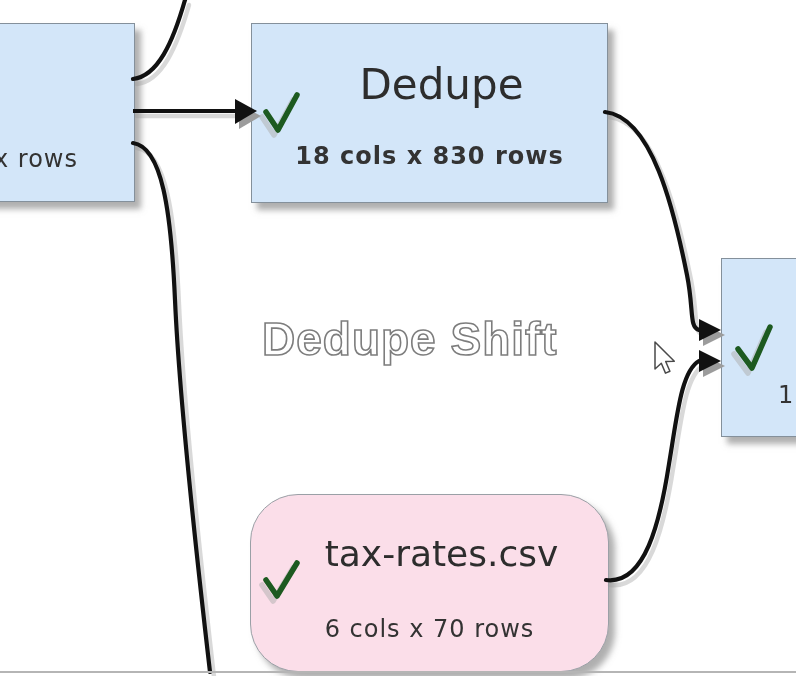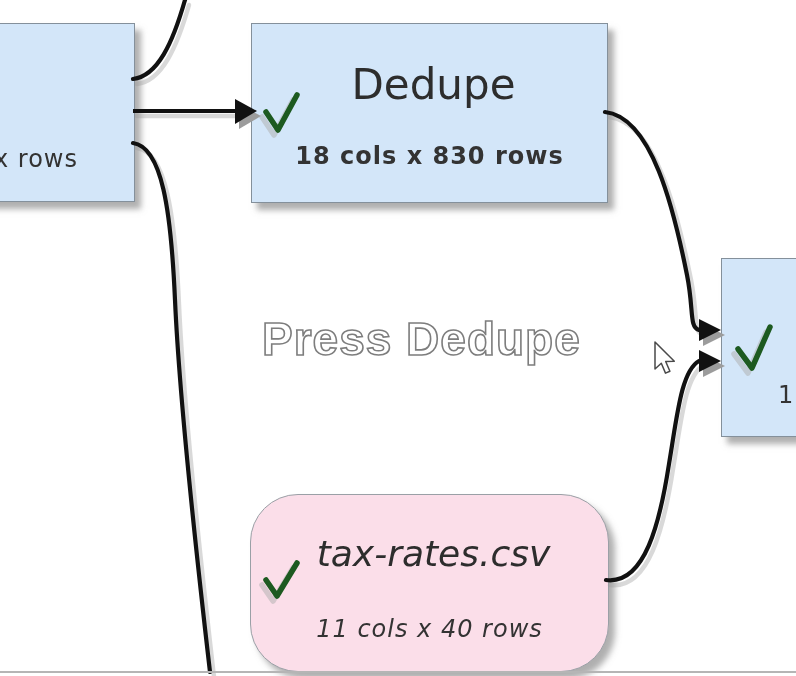--- a/index.html
+++ b/index.html
@@ -14,21 +14,21 @@
     border:1px solid #84909b;
     box-shadow:6px 7px 6px rgba(110,110,110,0.55);
     z-index:1;
   }
   .node.pink{
     background:#fbdee9;
     border:1px solid #9aa0a6;
     border-radius:48px;
   }
   .node .title{
-    position:absolute;left:4px;width:100%;text-align:center;
+    position:absolute;left:12px;width:100%;text-align:center;
     color:#2d2d2d;white-space:nowrap;
   }
   .node .stats{
     position:absolute;left:0;width:100%;text-align:center;
     color:#333333;font-size:24px;letter-spacing:1px;white-space:nowrap;
   }
   #node-left .stats{left:auto;width:auto;right:56px;top:121px;}
   #node-dedupe .title{top:36px;font-size:42px;}
   #node-dedupe .stats{top:118px;font-weight:bold;}
   #node-right .stats{left:56px;width:auto;top:122px;}
@@ -59,26 +59,26 @@
 
 <div class="node" id="node-dedupe" style="left:251px;top:23px;width:355px;height:178px;">
   <div class="title">Dedupe</div>
   <div class="stats">18 cols x 830 rows</div>
 </div>
 
 <div class="node" id="node-right" style="left:721px;top:258px;width:130px;height:177px;">
   <div class="stats">1</div>
 </div>
 
-<div class="node pink" id="node-tax" style="left:250px;top:494px;width:357px;height:176px;font-style:italic;">
+<div class="node pink" id="node-tax" style="left:250px;top:494px;width:357px;height:176px;">
   <div class="title">tax-rates.csv</div>
-  <div class="stats">11 cols x 40 rows</div>
+  <div class="stats">6 cols x 70 rows</div>
 </div>
 
-<div id="hint-text">Press Dedupe</div>
+<div id="hint-text">Dedupe Shift</div>
 
 <svg id="overlay-svg" width="796" height="676" viewBox="0 0 796 676">
 
   <g stroke="#9c9c9c" stroke-opacity="0.38" stroke-width="4.5" fill="none" stroke-linecap="round" transform="translate(4,5)">
     <path d="M133,79 C158,76 173,42 185,0"></path>
     <path d="M133,111 H236"></path>
     <path d="M133,143 C162,147 171,210 175,300 C179,390 197,560 210,672"></path>
     <path d="M605,112 C652,117 674,210 687,275 C694,310 689,327 699,330"></path>
     <path d="M606,580 C645,585 660,522 669,464 C677,417 681,371 699,361"></path>
     <polygon points="235,99 235,124 257,111" fill="#9c9c9c" stroke="none"></polygon>

